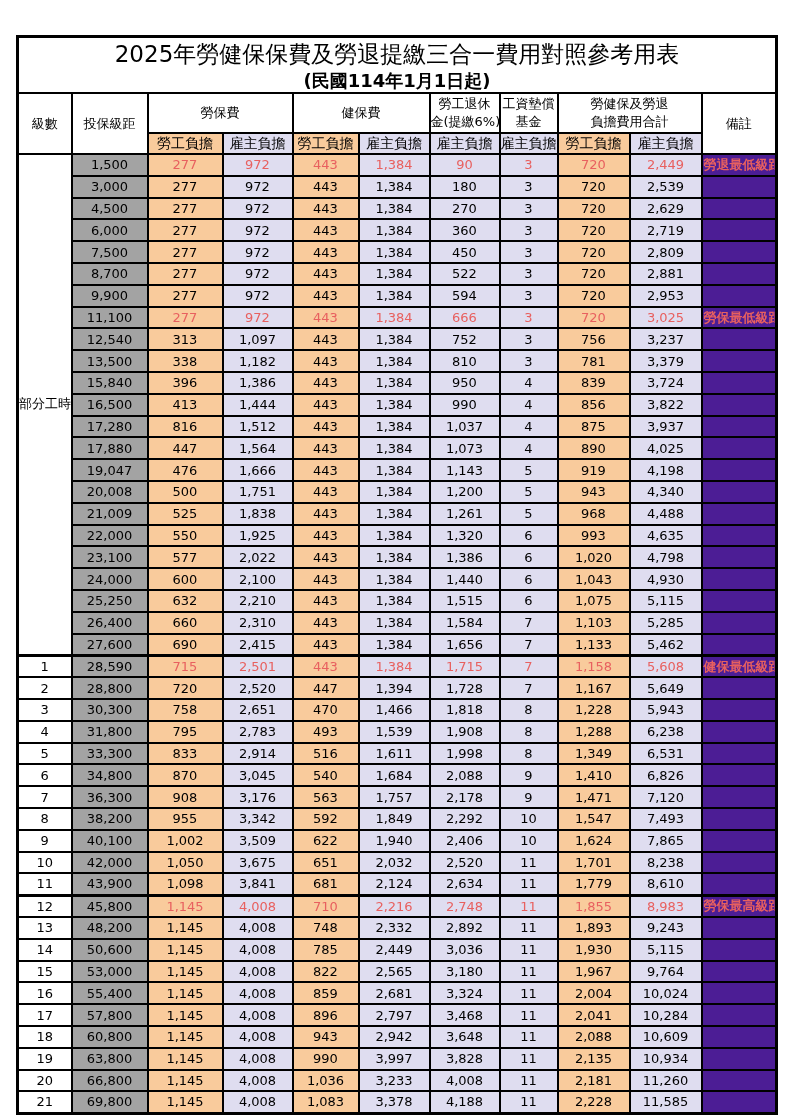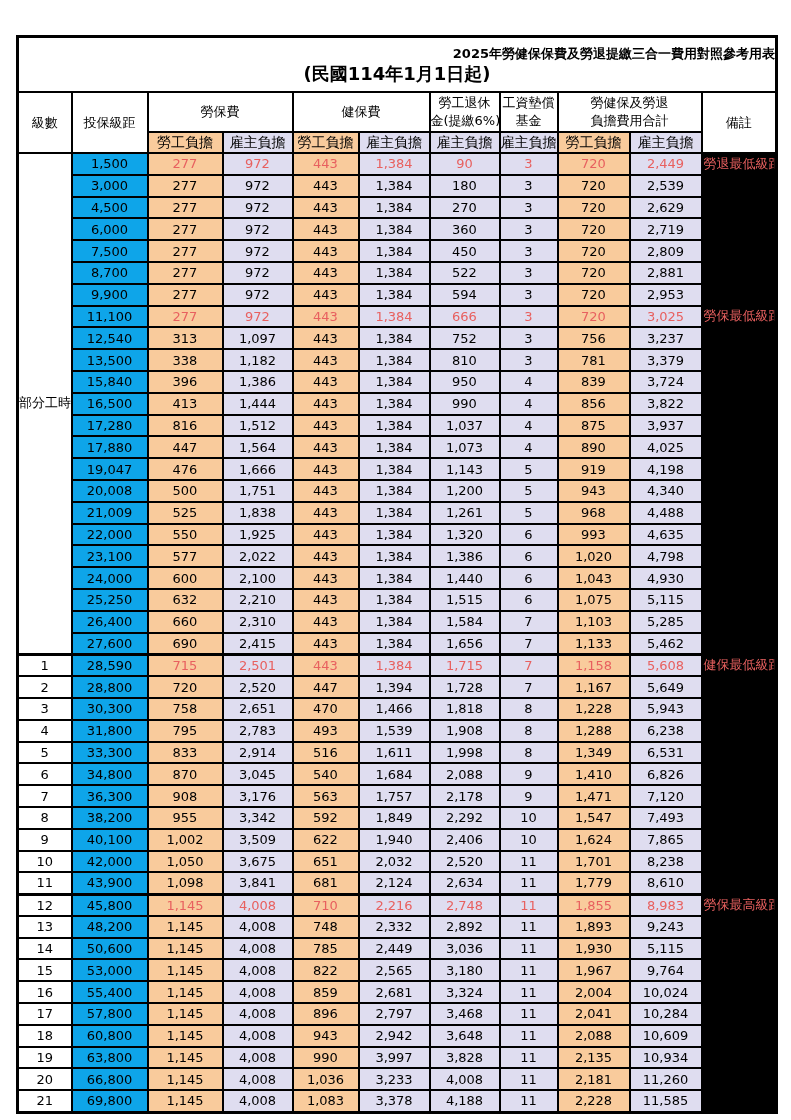--- a/index.html
+++ b/index.html
@@ -21,36 +21,36 @@
     text-align:center; vertical-align:middle;
     overflow:hidden; white-space:nowrap;
     font-weight:normal;
   }
   
   col.c0{width:54px} col.c1{width:76px} col.c2{width:75px} col.c3{width:70px}
   col.c4{width:66px} col.c5{width:71px} col.c6{width:70px} col.c7{width:58px}
   col.c8{width:72px} col.c9{width:72px} col.c10{width:75px}
 
   tr.title-row td { height:53px; }
-  .main-title { font-size:13px; font-weight:bold; line-height:1.45;text-align:right; }
+  .main-title { font-size:23px; font-weight:normal; line-height:1.45; }
   .sub-title  { font-size:18px; font-weight:bold; line-height:1.15; }
 
   tr.group-row th { height:38px; font-size:13px; line-height:1.35; background:#fff; }
   tr.sub-row  th { height:19px; font-size:14px; }
 
   tr.data-row { height:21.8px; }
   tr.data-row td { font-size:13px; }
 
   .bg-emp { background:#f9cb9c; }   
   .bg-er  { background:#dfddf0; }   
 
   .level-cell { font-size:13px; background:#fff; }
-  .salary-cell { font-size:13.5px; background:#0ea5e9; }
+  .salary-cell { font-size:13.5px; background:#a3a3a3; }
   .salary-bold { font-weight:normal; }
-  .remark-cell { font-size:9.5px; font-weight:normal; color:#e8605f; background:#000000; padding:0 1px; }
+  .remark-cell { font-size:9.5px; font-weight:bold; color:#e8605f; background:#4c1d95; padding:0 1px; }
   .part-time-cell { font-size:12.5px; background:#fff;font-family:Liberation Serif, serif; }
 
   tr.red-row td.num { color:#e8605f; }
   tr.thick-top td { border-top:3px solid #000; }
 </style>
 </head>
 <body>
 
 <table class="ref-table">
   <colgroup>

